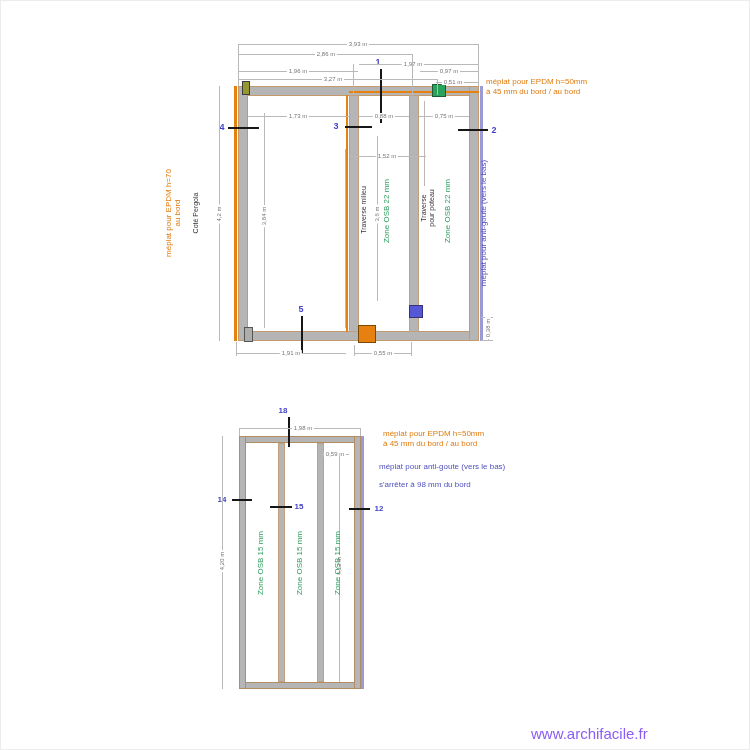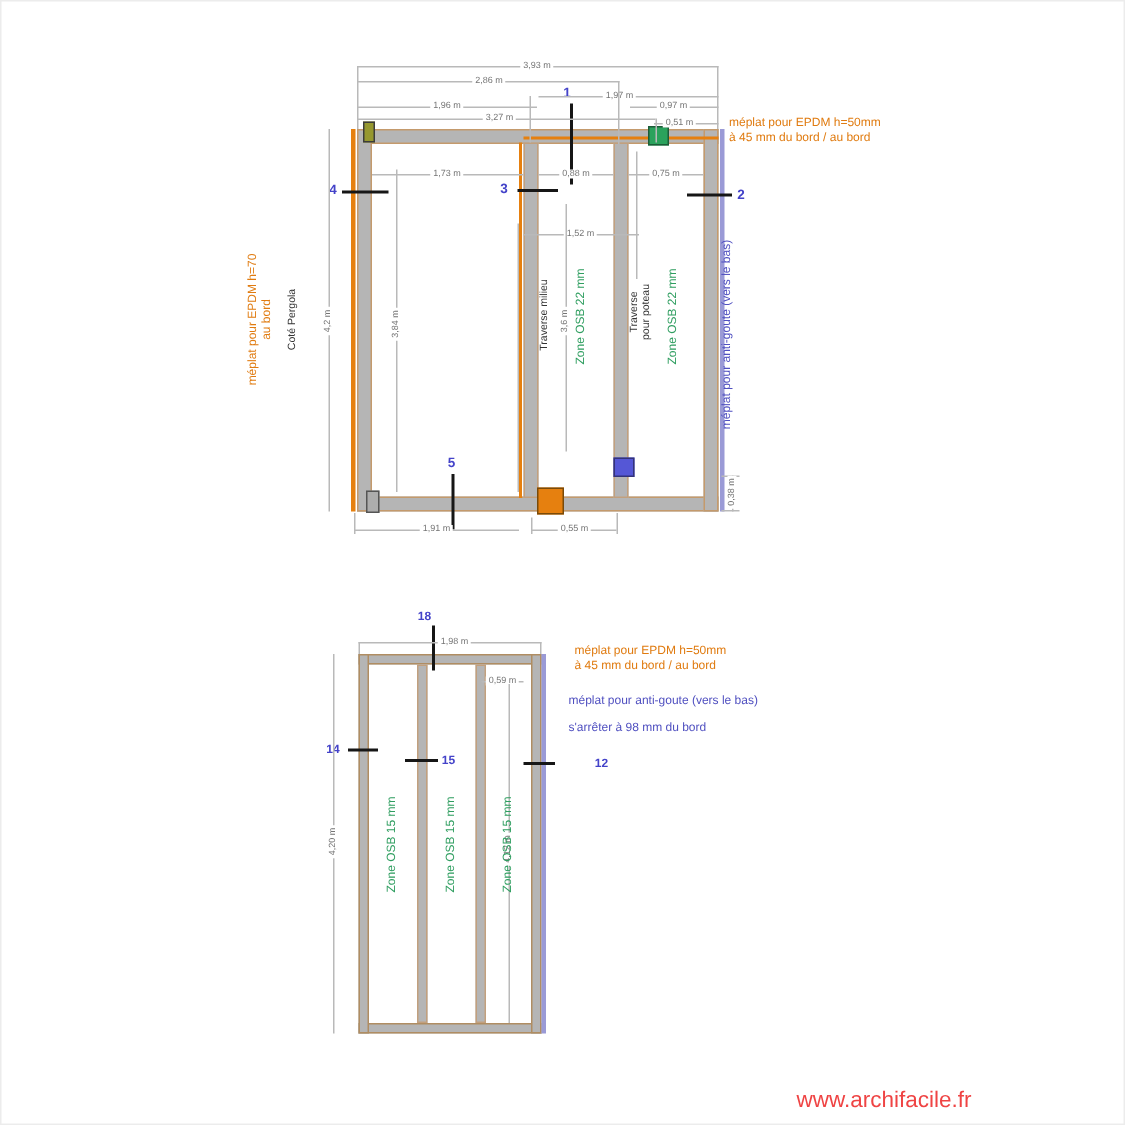--- a/index.html
+++ b/index.html
@@ -21,21 +21,21 @@
   .leader{background:#161616;}
   
   .vtext{white-space:nowrap;transform:translate(-50%,-50%) rotate(-90deg);line-height:1.15;text-align:center;}
   .t-black{color:#333;font-size:7px;}
   .t-green{color:#2f9e60;font-size:8px;}
   .t-purple{color:#5050c0;font-size:8px;}
   .t-orange{color:#e07b10;font-size:8px;}
   .ann{white-space:nowrap;line-height:1.3;}
   .ann span{display:block;}
   #title{font-size:17px;color:#111;white-space:nowrap;}
-  #watermark{font-size:15px;color:#ef4444;white-space:nowrap;}
+  #watermark{font-size:15px;color:#8b5cf6;white-space:nowrap;}
   .stripe-orange{background:#e6800f;}
   .stripe-purple{background:#9a9ad6;}
 </style>
 </head>
 <body>
 
 <div id="canvas">
 
   <div class="abs wall" style="left:237px;top:85px;width:241px;height:10px"></div>
   <div class="abs wall" style="left:237px;top:330px;width:241px;height:10px"></div>
@@ -143,21 +143,21 @@
   <div class="abs stud" style="left:277px;top:442px;width:7px;height:239px"></div>
   <div class="abs stud" style="left:316px;top:442px;width:7px;height:239px"></div>
   <div class="abs stripe-purple" style="left:360px;top:435px;width:3px;height:253px"></div>
 
   <span class="abs callout" style="left:282px;top:410px;font-size:8px">18</span>
   <div class="abs leader" style="left:287px;top:416px;width:2px;height:30px"></div>
   <span class="abs callout" style="left:221px;top:499px;font-size:8px">14</span>
   <div class="abs leader" style="left:231px;top:498px;width:20px;height:2px"></div>
   <span class="abs callout" style="left:298px;top:506px;font-size:8px">15</span>
   <div class="abs leader" style="left:269px;top:505px;width:22px;height:2px"></div>
-  <span class="abs callout" style="left:400px;top:508px;font-size:8px">12</span>
+  <span class="abs callout" style="left:378px;top:508px;font-size:8px">12</span>
   <div class="abs leader" style="left:348px;top:507px;width:21px;height:2px"></div>
 
   <div class="abs dimh" style="left:238px;top:427px;width:122px"></div>
   <span class="abs dimlbl" style="left:302px;top:427px">1,98 m</span>
   <div class="abs dimv" style="left:238px;top:427px;height:8px"></div>
   <div class="abs dimv" style="left:359px;top:427px;height:8px"></div>
   <div class="abs dimv" style="left:221px;top:435px;height:253px"></div>
   <span class="abs dimlbl rot" style="left:221px;top:560px">4,20 m</span>
   <div class="abs dimh" style="left:320px;top:453px;width:28px"></div>
   <span class="abs dimlbl" style="left:334px;top:453px">0,59 m</span>

